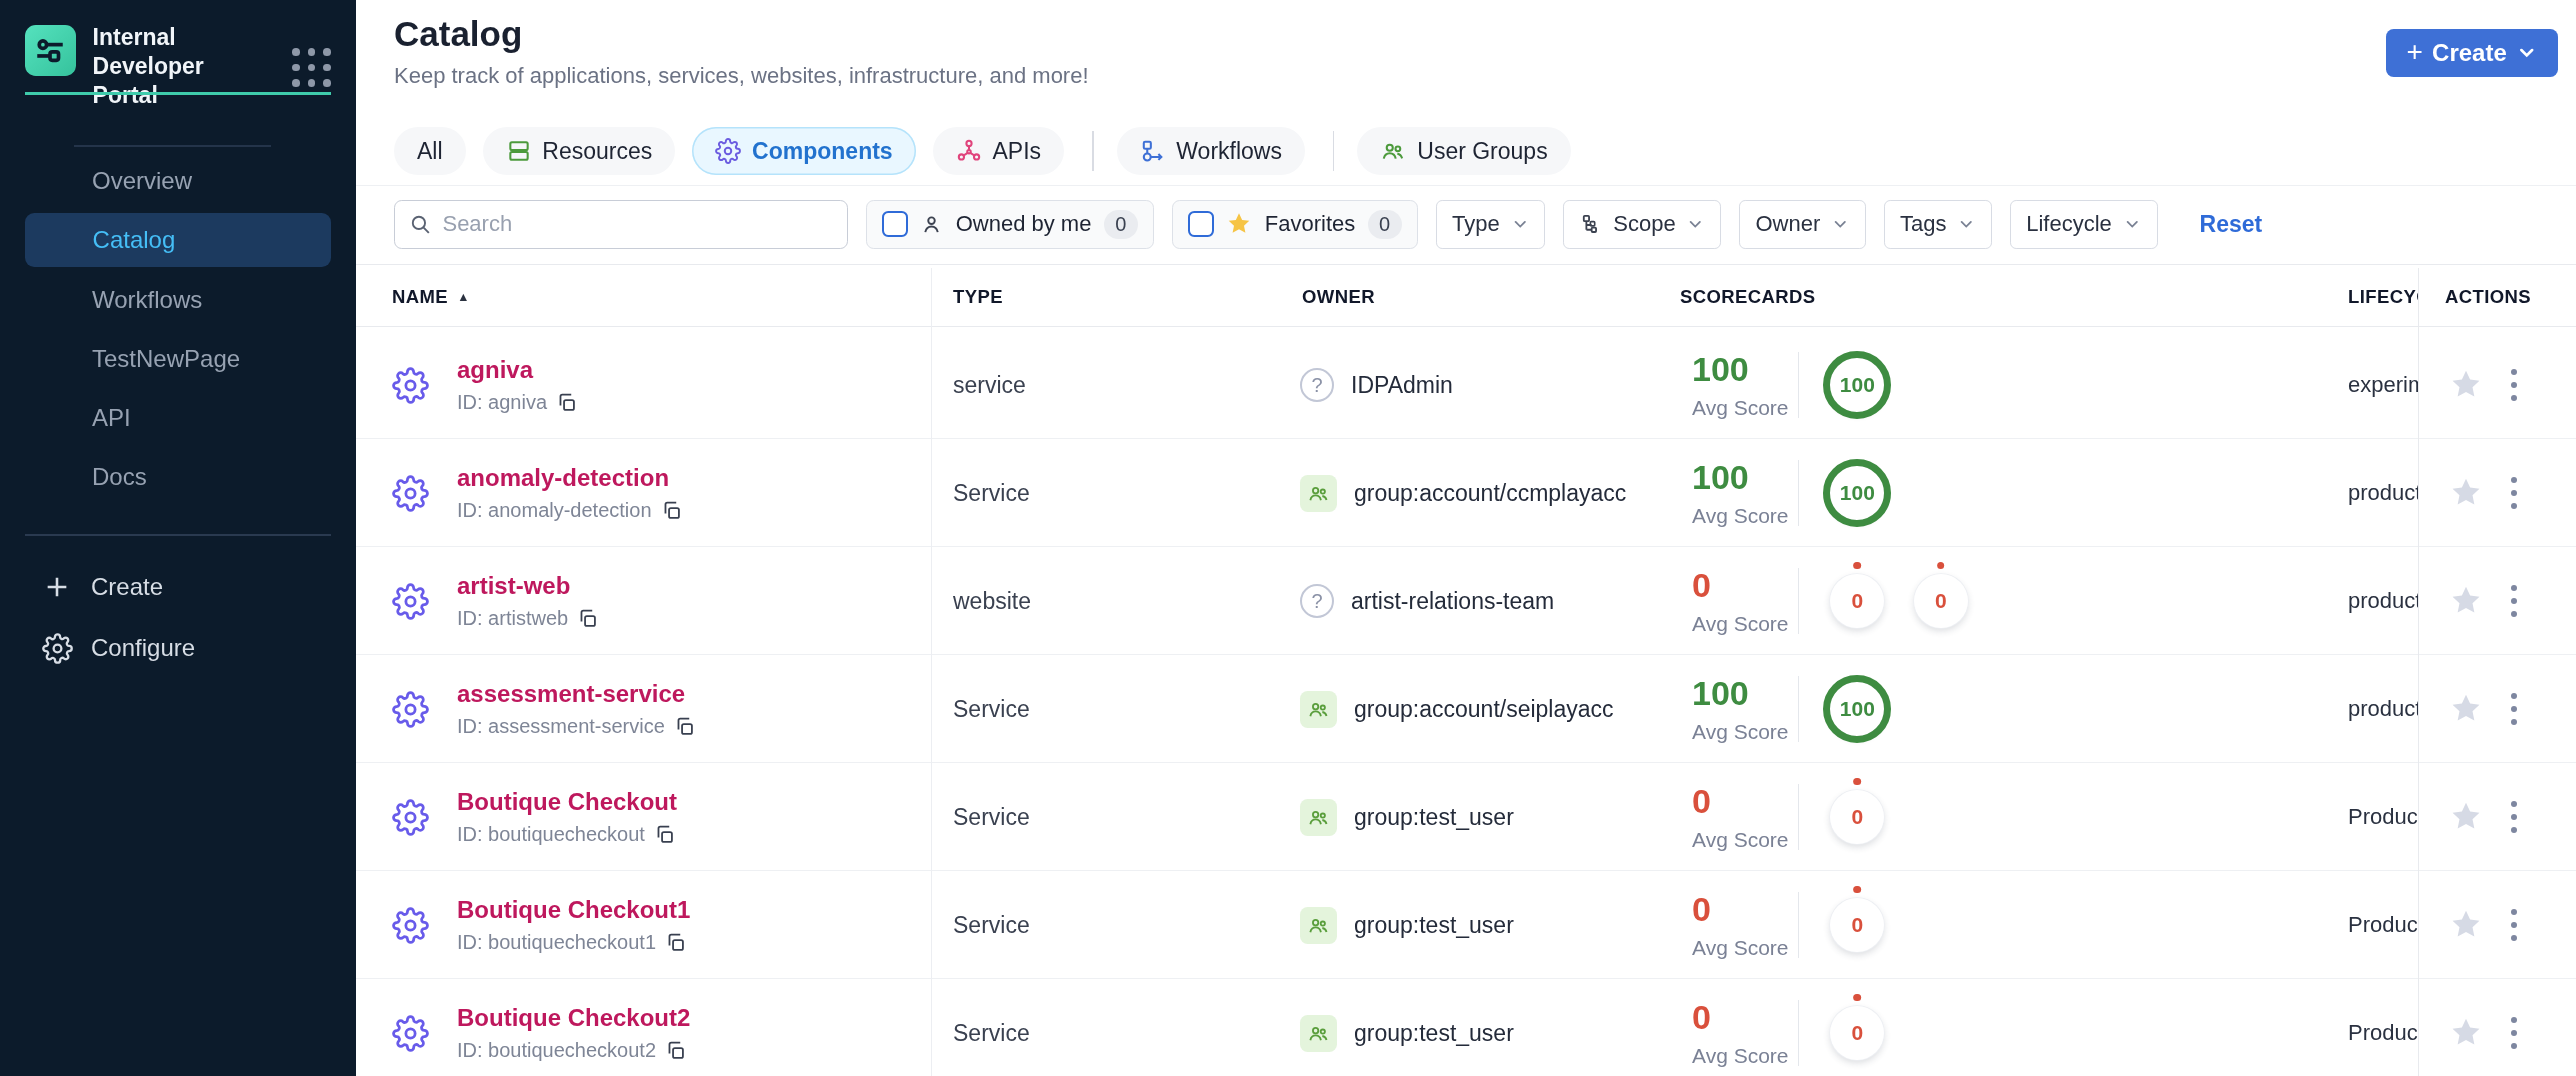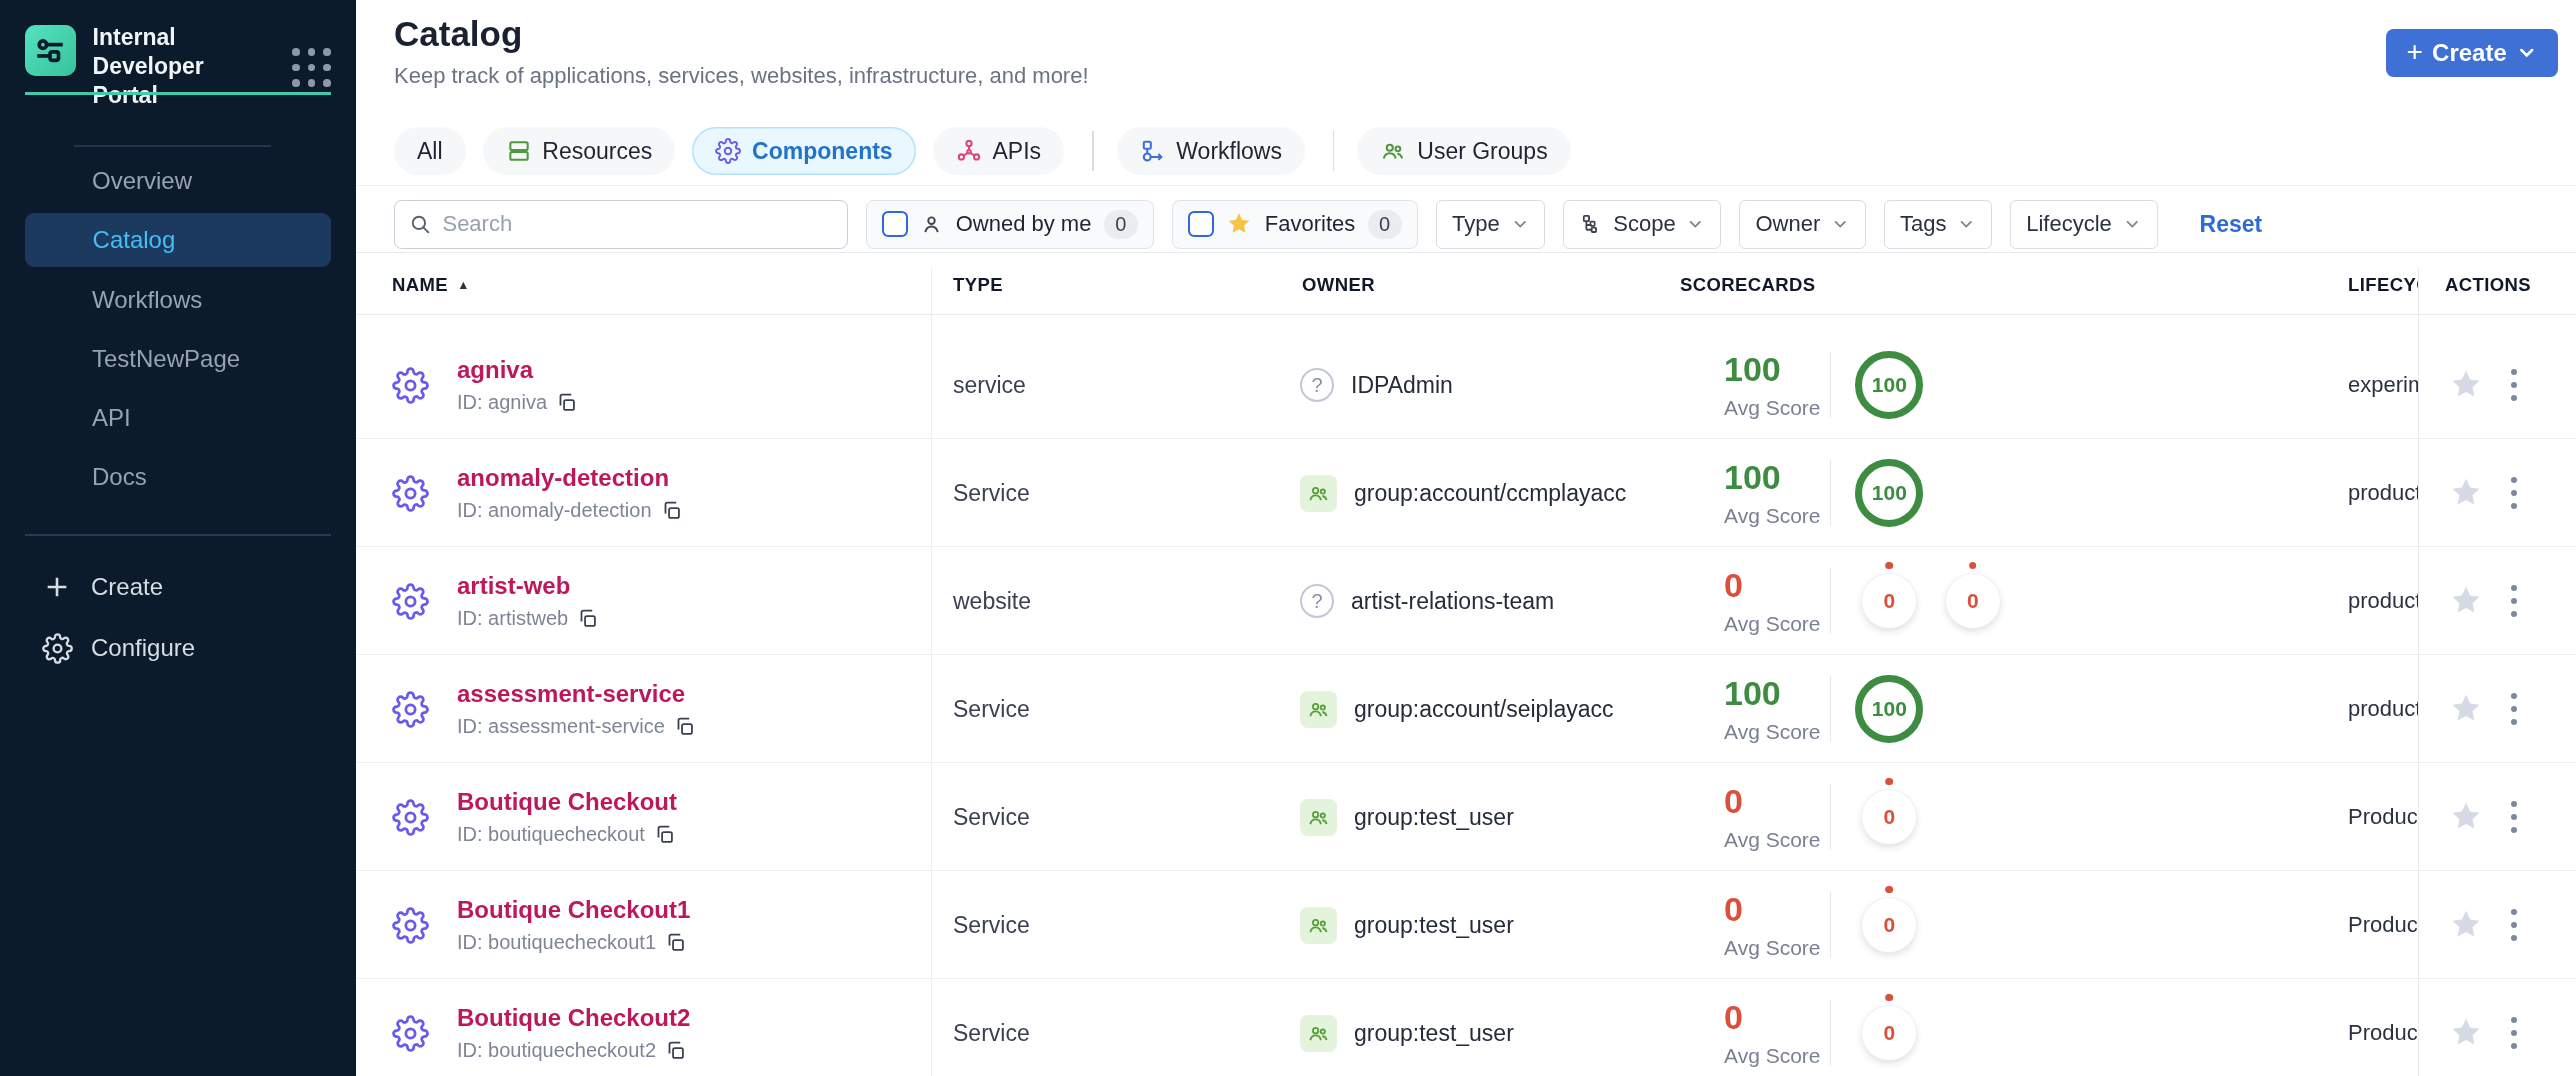--- a/index.html
+++ b/index.html
@@ -60,31 +60,31 @@
   .fchip { height:49px; margin-left:17.7px; border:1.5px solid #DDE1E8; background:#F9FAFB; border-radius:7.7px;
     display:flex; align-items:center; padding:0 15.4px; gap:12.3px; font-size:22px; color:#1E2433; cursor:pointer; white-space:nowrap; }
   .cbox { width:26px; height:26px; border:2.3px solid #2F6BD8; border-radius:6.2px; background:#fff; cursor:pointer; flex:0 0 26px; }
   .badge { height:29px; min-width:34px; padding:0 10px; border-radius:14.6px; background:#EAECF0;
     display:flex; align-items:center; justify-content:center; font-size:20px; color:#3A4150; }
   .dd { height:49px; margin-left:17.7px; border:1.5px solid #D8DCE4; background:#fff; border-radius:6.2px;
     display:flex; align-items:center; padding:0 15.4px; gap:10.8px; font-size:22px; color:#2A3140; cursor:pointer; white-space:nowrap; }
   .reset { margin-left:42px; font-size:23px; color:#2F6BD8; font-weight:bold; cursor:pointer; }
 
   
-  .thead { position:absolute; left:0; top:252px; width:2220px; height:63px; border-top:0.8px solid #E8EAEE;
+  .thead { position:absolute; left:0; top:264px; width:2220px; height:63px; border-top:0.8px solid #E8EAEE;
     border-bottom:0.8px solid #E8EAEE; background:#fff; }
   .th { position:absolute; top:0; height:63px; display:flex; align-items:center; font-size:18.5px;
     font-weight:bold; color:#11182A; letter-spacing:0.4px; }
   .rows { position:absolute; left:0; top:331px; width:2220px; }
   .row { position:relative; height:108px; border-bottom:0.8px solid #EEF0F3; background:#fff; }
   .cell { position:absolute; top:0; height:108px; display:flex; align-items:center; }
   .col-name   { left:36px;  width:531px; }
   .col-type   { left:597px; width:331px; font-size:23px; color:#3A4150; }
   .col-owner  { left:944px; width:361px; gap:17px; font-size:23px; color:#242B3A; }
-  .col-score  { left:1368px; width:646px; }
+  .col-score  { left:1336px; width:646px; }
   .col-life   { left:1992px; width:70px; overflow:hidden; font-size:22px; color:#2A3140; white-space:nowrap; }
   .col-actions{ left:2062px; width:158px; padding-left:31px; gap:23px; }
   .vline-1 { position:absolute; left:575px; top:268px; bottom:0; width:0.8px; background:#ECEEF2; z-index:4; }
   .vline-2 { position:absolute; left:2062px; top:268px; bottom:0; width:0.8px; background:#E8EAEE; z-index:4; }
 
   .gearwrap { width:37px; height:37px; color:#685BEA; margin-right:28px; display:flex; align-items:center; }
   .name-link { font-size:24px; font-weight:bold; color:#be185d; cursor:pointer; text-decoration:none; display:block; }
   .id-line { display:flex; align-items:center; gap:9.2px; margin-top:7.7px; font-size:20px; color:#7E8596; }
   .copy-ic { color:#394050; cursor:pointer; display:flex; }
   .owner-ic { width:37px; height:37px; border-radius:7.7px; display:flex; align-items:center; justify-content:center; flex:0 0 37px; }

